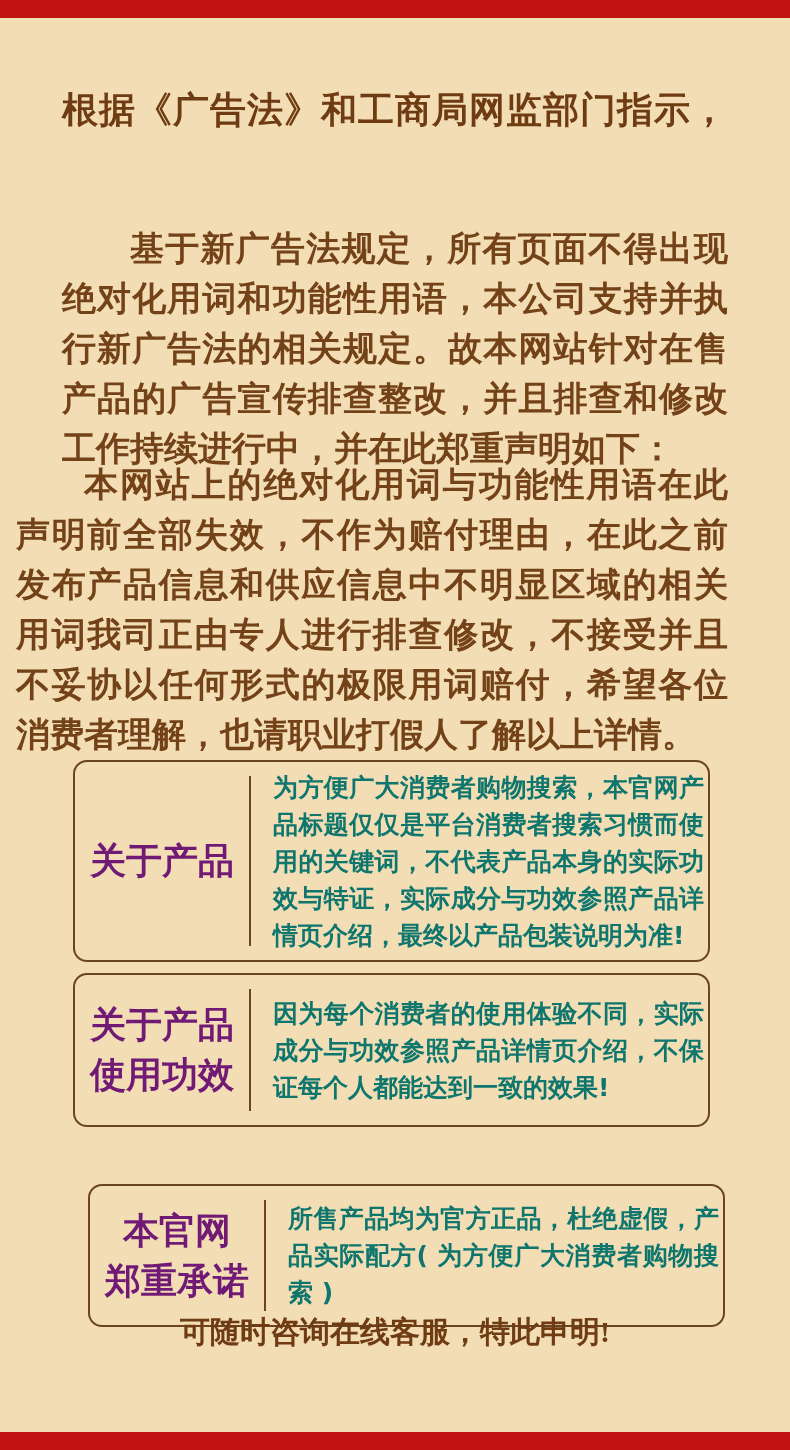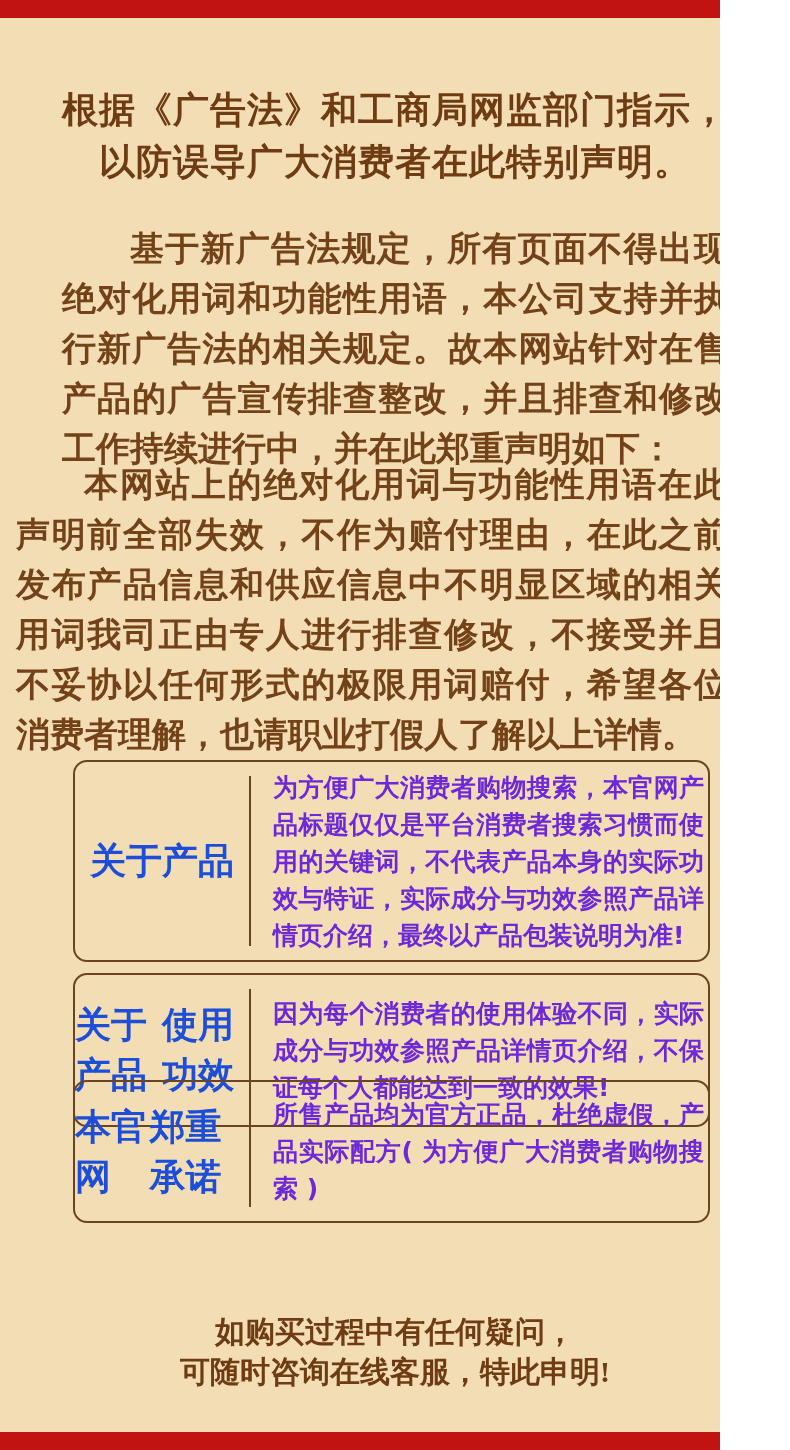--- a/index.html
+++ b/index.html
@@ -1,18 +1,18 @@
 <!DOCTYPE html>
 <html><head>
 <meta charset="utf-8">
 <style>
   html,body{margin:0;padding:0;}
   .page{
     position:relative;
-    width:720px;height:1450px;
+    width:790px;height:1450px;
     background:#f2ddb4;
     overflow:hidden;
     font-family:"Liberation Serif","DejaVu Serif",serif;
   }
   .red-bar{
     position:absolute;left:0;width:790px;height:18px;
     background:#c21313;
   }
   .bar-top{top:0;}
   .bar-bottom{bottom:0;}
@@ -39,40 +39,40 @@
   .notice-box{
     position:absolute;left:73px;width:637px;
     box-sizing:border-box;
     border:2px solid #6b4424;
     border-radius:14px;
     display:flex;
     align-items:stretch;
   }
   .box-1{top:760px;height:202px;}
   .box-2{top:973px;height:154px;}
-  .box-3{top:1080px;height:143px;}
+  .box-3{top:1184px;height:143px;margin-left:15px;}
   .box-title{
     width:174px;
     flex:0 0 174px;
-    display:flex;
+    display:flex;flex-direction:column;
     justify-content:center;align-items:center;
-    color:#1d4ed8;
+    color:#701a75;
     font-weight:bold;
     font-size:36px;line-height:50px;
   }
   .box-divider{
     width:2px;
     background:#6b4424;
     margin:14px 0;
   }
   .box-body{
     flex:1;
     align-self:center;
     padding:0 4px 0 22px;
-    color:#6d28d9;
+    color:#0f766e;
     font-family:"DejaVu Sans","Liberation Sans",sans-serif;
     font-weight:bold;
     font-size:25px;line-height:37px;
     text-align:justify;
   }
   .footer-note{
     position:absolute;top:1312px;left:0;width:790px;
     text-align:center;
     color:#6e3b12;
     font-weight:bold;
@@ -81,21 +81,20 @@
 </style>
 </head>
 <body>
 
 <div class="page">
 
   <div class="red-bar bar-top"></div>
 
   <div class="heading">
     <div>根据《广告法》和工商局网监部门指示，</div>
-    <div>以防误导广大消费者在此特别声明。</div>
   </div>
 
   <div class="para para-1">基于新广告法规定，所有页面不得出现绝对化用词和功能性用语，本公司支持并执行新广告法的相关规定。故本网站针对在售产品的广告宣传排查整改，并且排查和修改工作持续进行中，并在此郑重声明如下：</div>
 
   <div class="para para-2">本网站上的绝对化用词与功能性用语在此声明前全部失效，不作为赔付理由，在此之前发布产品信息和供应信息中不明显区域的相关用词我司正由专人进行排查修改，不接受并且不妥协以任何形式的极限用词赔付，希望各位消费者理解，也请职业打假人了解以上详情。</div>
 
   <div class="notice-box box-1">
     <div class="box-title">
       <div>关于产品</div>
     </div>
@@ -115,19 +114,18 @@
   <div class="notice-box box-3">
     <div class="box-title">
       <div>本官网</div>
       <div>郑重承诺</div>
     </div>
     <div class="box-divider"></div>
     <div class="box-body">所售产品均为官方正品，杜绝虚假，产品实际配方( 为方便广大消费者购物搜索 )</div>
   </div>
 
   <div class="footer-note">
-    <div>如购买过程中有任何疑问，</div>
     <div>可随时咨询在线客服，特此申明!</div>
   </div>
 
   <div class="red-bar bar-bottom"></div>
 
 </div>
 
 </body></html>

